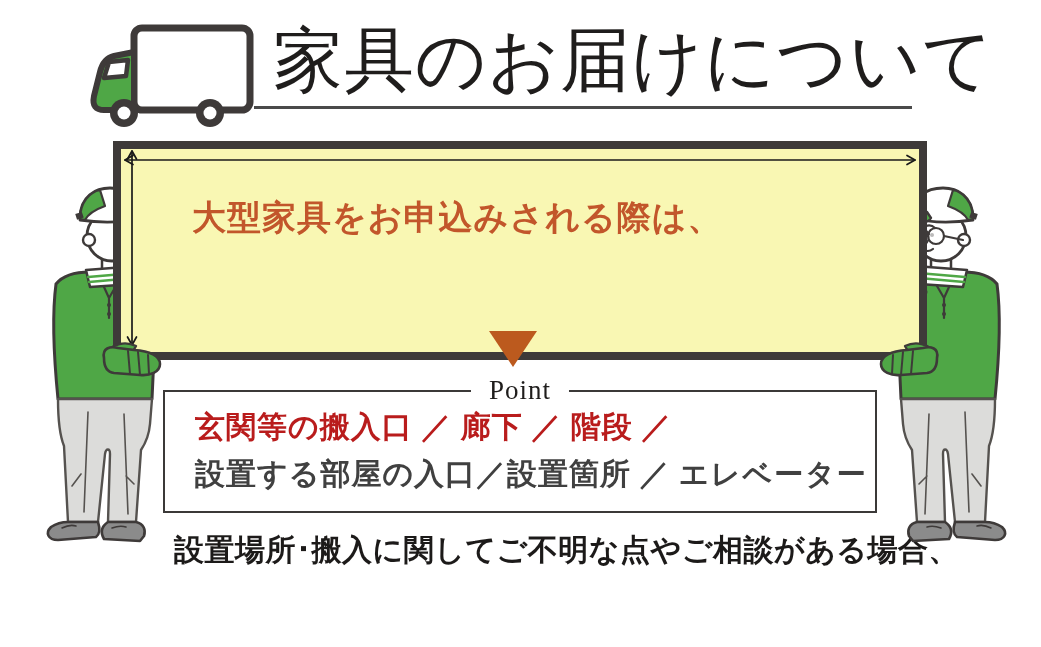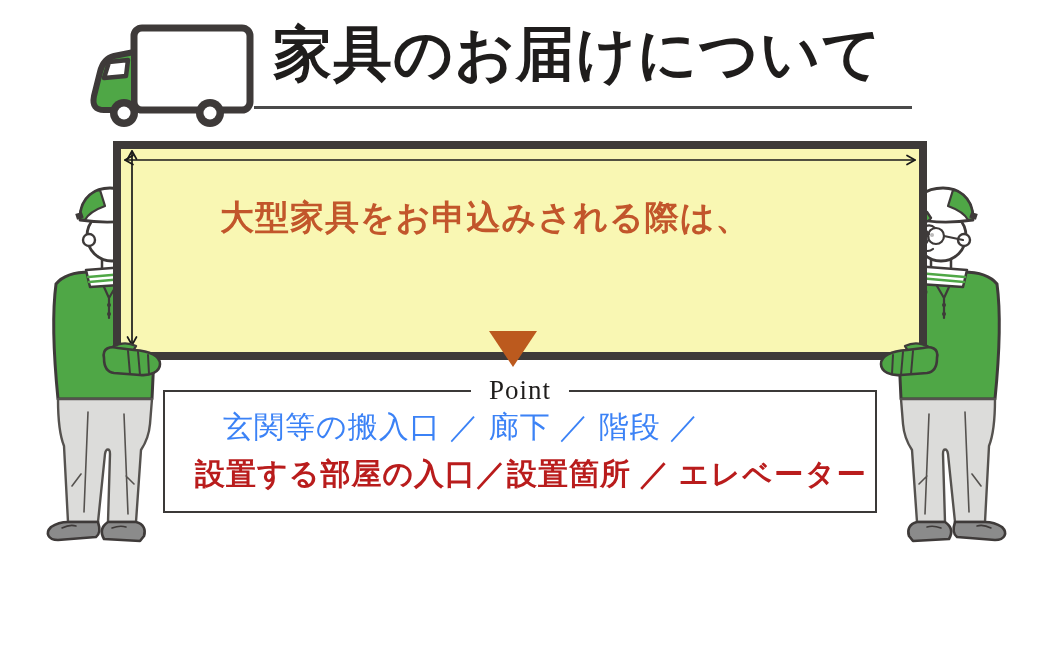--- a/index.html
+++ b/index.html
@@ -3,53 +3,53 @@
 <meta charset="utf-8">
 <style>
   html,body{margin:0;padding:0;background:#fff;}
   #stage{
     position:relative;width:1041px;height:647px;background:#ffffff;
     overflow:hidden;font-family:"Liberation Serif","DejaVu Serif",serif;
   }
   
   .truck{position:absolute;left:78px;top:20px;width:180px;height:112px;}
   .page-title{
-    position:absolute;left:273px;top:22px;font-size:59px;font-weight:700;
+    position:absolute;left:273px;top:22px;font-size:70px;font-weight:400;
     color:#1f1d1c;letter-spacing:1px;white-space:nowrap;line-height:1.1;
   }
   .title-underline{position:absolute;left:254px;top:106px;width:658px;height:3px;background:#4a4a4a;}
   
   .banner{
     position:absolute;left:113px;top:141px;width:814px;height:219px;
     box-sizing:border-box;border:8px solid #3e3a39;background:#f9f7b3;z-index:2;
   }
   .measure-arrows{position:absolute;left:0;top:0;width:798px;height:203px;}
   .banner-text{
     position:absolute;left:71px;top:43px;font-size:34px;font-weight:700;
-    color:#c2562b;line-height:52px;letter-spacing:1px;white-space:nowrap;margin-left:28px;
+    color:#c2562b;line-height:52px;letter-spacing:1px;white-space:nowrap;
   }
   .pointer-triangle{
     position:absolute;left:489px;top:331px;width:0;height:0;z-index:3;
     border-left:24px solid transparent;border-right:24px solid transparent;
     border-top:36px solid #bc5a1e;
   }
   
   .point-box{
     position:absolute;left:163px;top:390px;width:714px;height:123px;
     box-sizing:border-box;border:2px solid #3b3938;background:#fff;
   }
   .point-label{
     position:absolute;top:-19px;left:50%;transform:translateX(-50%);
     background:#fff;padding:0 18px;font-size:27px;line-height:34px;color:#1f1d1c;
     letter-spacing:1px;
   }
-  .point-line1{position:absolute;left:30px;top:15px;font-size:30px;font-weight:400;
-    color:#3b82f6;letter-spacing:1px;white-space:nowrap;margin-left:28px;}
+  .point-line1{position:absolute;left:30px;top:15px;font-size:30px;font-weight:700;
+    color:#b91c1c;letter-spacing:1px;white-space:nowrap;}
   .point-line2{position:absolute;left:30px;top:62px;font-size:30px;font-weight:600;
-    color:#b91c1c;letter-spacing:1px;white-space:nowrap;}
+    color:#404040;letter-spacing:1px;white-space:nowrap;}
   .point-line2 .emph{font-family:"Liberation Sans","DejaVu Sans",sans-serif;
     font-size:29px;font-weight:700;letter-spacing:2px;}
   
   .note{
     position:absolute;left:174px;top:527px;font-size:30px;font-weight:700;
     color:#1c1a19;line-height:46px;letter-spacing:0.5px;white-space:nowrap;
   }
   
   .worker{position:absolute;top:184px;width:150px;height:360px;z-index:1;}
   .worker-left{left:28px;}
@@ -166,15 +166,16 @@
 
   <div class="pointer-triangle"></div>
 
   <div class="point-box">
     <div class="point-label">Point</div>
     <div class="point-line1">玄関等の搬入口 ／ 廊下 ／ 階段 ／</div>
     <div class="point-line2"><span>設置する部屋の入口／設置箇所 ／ </span><span class="emph">エレベーター</span></div>
   </div>
 
   <div class="note">
+    <div>設置場所･搬入に関してご不明な点やご相談がある場合、</div>
   </div>
 
 </div>
 
 </body></html>

